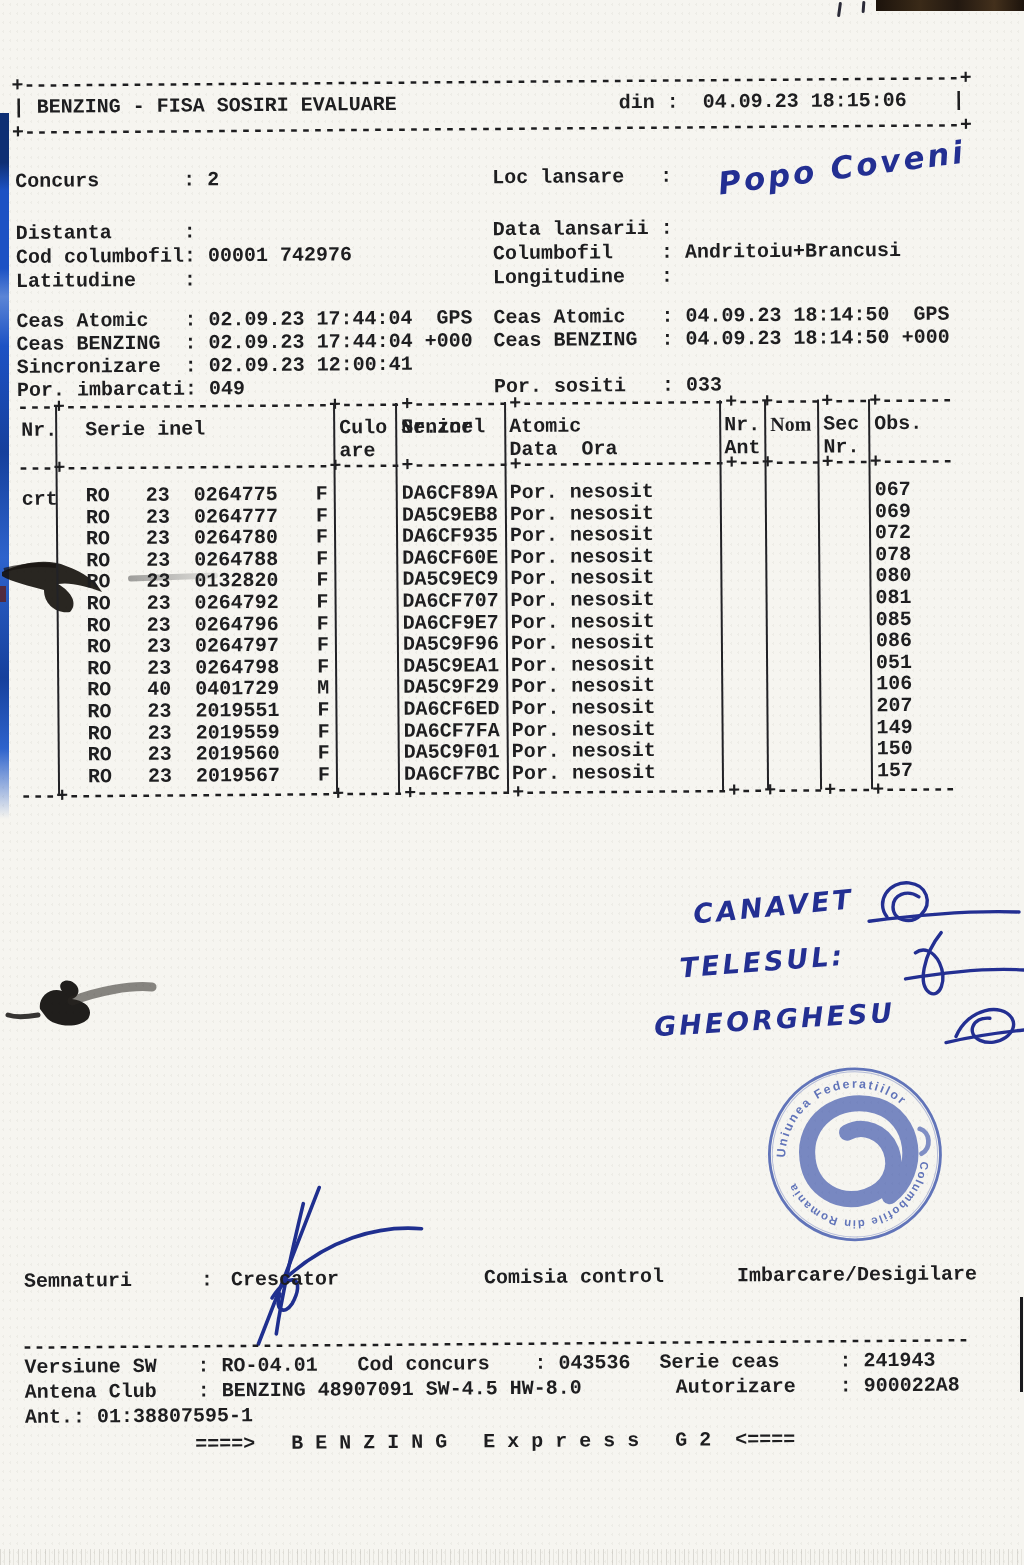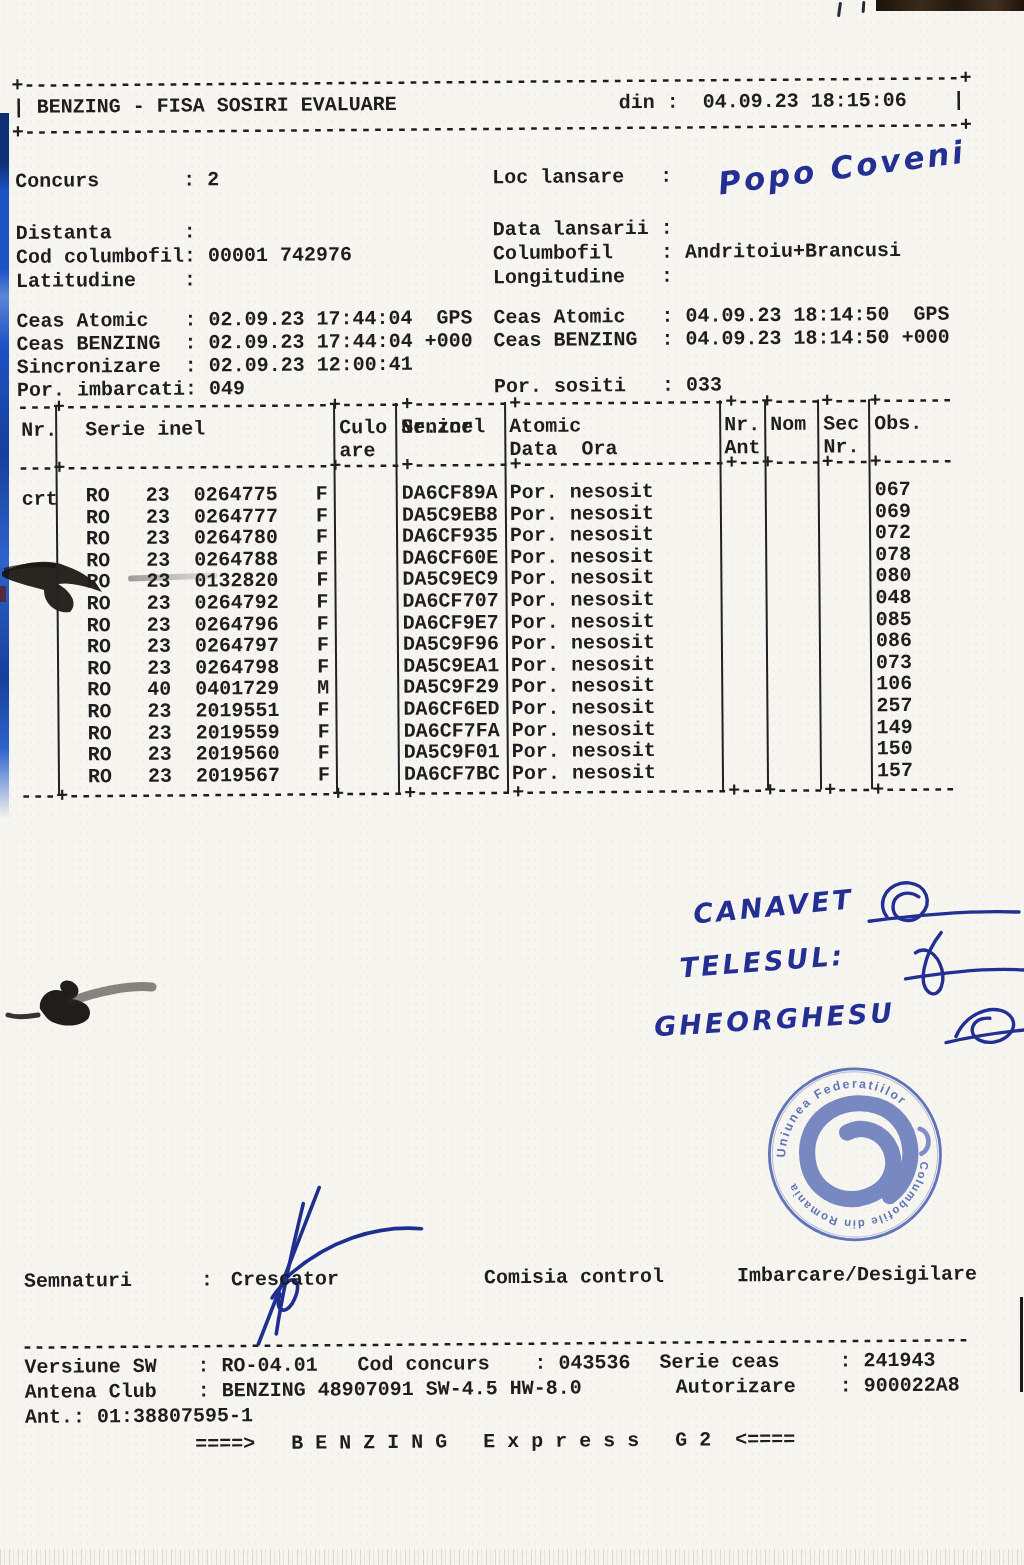--- a/index.html
+++ b/index.html
@@ -105,21 +105,21 @@
     <div class="ln" style="left:24px;top:438px;margin-top:46px;">crt</div>
     <div class="ln" style="left:88px;top:415px;">Serie inel</div>
     <div class="ln" style="left:342px;top:415px;">Culo</div>
     <div class="ln" style="left:342px;top:438px;">are</div>
     <div class="ln" style="left:404px;top:415px;">Nr.inel</div>
     <div class="ln" style="left:404px;top:415px;">Senzor</div>
     <div class="ln" style="left:512px;top:415px;">Atomic</div>
     <div class="ln" style="left:512px;top:438px;">Data  Ora</div>
     <div class="ln" style="left:727px;top:415px;">Nr.</div>
     <div class="ln" style="left:727px;top:438px;">Ant</div>
-    <div class="ln" style="left:773px;top:415px;">Nom</div>
+    <div class="ln" style="left:773px;top:415px;font-family:Liberation Serif, serif;">Nom</div>
     <div class="ln" style="left:826px;top:415px;">Sec</div>
     <div class="ln" style="left:826px;top:438px;">Nr.</div>
     <div class="ln" style="left:877px;top:415px;">Obs.</div>
 
     <div class="trows">
         <div class="trow">
     <span class="c-co">RO</span>
     <span class="c-yr">23</span>
     <span class="c-ring">0264775</span>
     <span class="c-sex">F</span>
@@ -163,21 +163,21 @@
     <span class="c-sosire">Por. nesosit</span>
     <span class="c-obs">080</span>
   </div>
         <div class="trow">
     <span class="c-co">RO</span>
     <span class="c-yr">23</span>
     <span class="c-ring">0264792</span>
     <span class="c-sex">F</span>
     <span class="c-senzor">DA6CF707</span>
     <span class="c-sosire">Por. nesosit</span>
-    <span class="c-obs">048</span>
+    <span class="c-obs">081</span>
   </div>
         <div class="trow">
     <span class="c-co">RO</span>
     <span class="c-yr">23</span>
     <span class="c-ring">0264796</span>
     <span class="c-sex">F</span>
     <span class="c-senzor">DA6CF9E7</span>
     <span class="c-sosire">Por. nesosit</span>
     <span class="c-obs">085</span>
   </div>
@@ -190,39 +190,39 @@
     <span class="c-sosire">Por. nesosit</span>
     <span class="c-obs">086</span>
   </div>
         <div class="trow">
     <span class="c-co">RO</span>
     <span class="c-yr">23</span>
     <span class="c-ring">0264798</span>
     <span class="c-sex">F</span>
     <span class="c-senzor">DA5C9EA1</span>
     <span class="c-sosire">Por. nesosit</span>
-    <span class="c-obs">073</span>
+    <span class="c-obs">051</span>
   </div>
         <div class="trow">
     <span class="c-co">RO</span>
     <span class="c-yr">40</span>
     <span class="c-ring">0401729</span>
     <span class="c-sex">M</span>
     <span class="c-senzor">DA5C9F29</span>
     <span class="c-sosire">Por. nesosit</span>
     <span class="c-obs">106</span>
   </div>
         <div class="trow">
     <span class="c-co">RO</span>
     <span class="c-yr">23</span>
     <span class="c-ring">2019551</span>
     <span class="c-sex">F</span>
     <span class="c-senzor">DA6CF6ED</span>
     <span class="c-sosire">Por. nesosit</span>
-    <span class="c-obs">257</span>
+    <span class="c-obs">207</span>
   </div>
         <div class="trow">
     <span class="c-co">RO</span>
     <span class="c-yr">23</span>
     <span class="c-ring">2019559</span>
     <span class="c-sex">F</span>
     <span class="c-senzor">DA6CF7FA</span>
     <span class="c-sosire">Por. nesosit</span>
     <span class="c-obs">149</span>
   </div>

